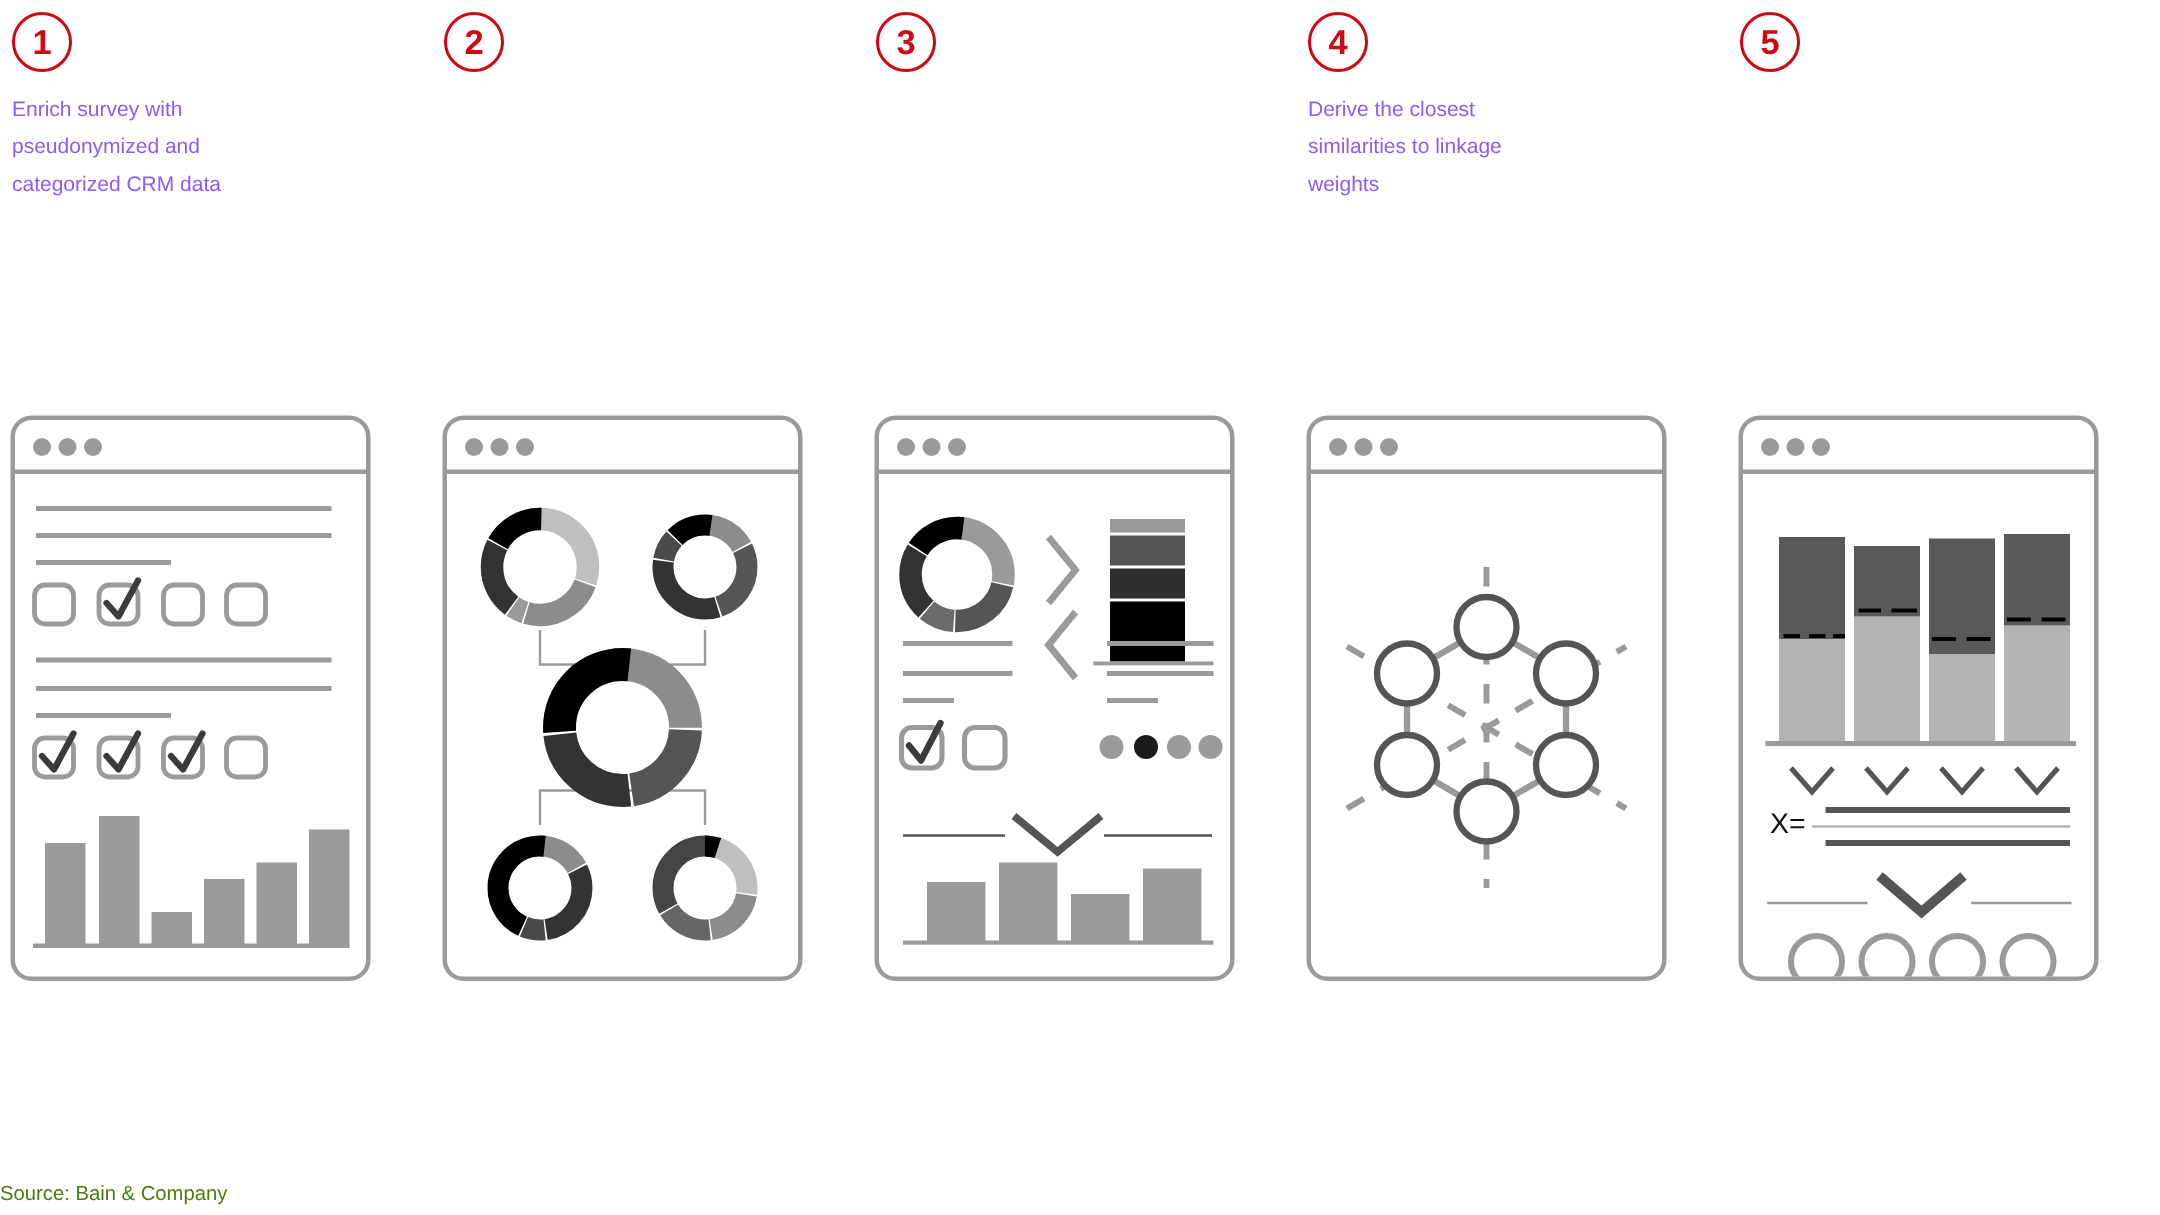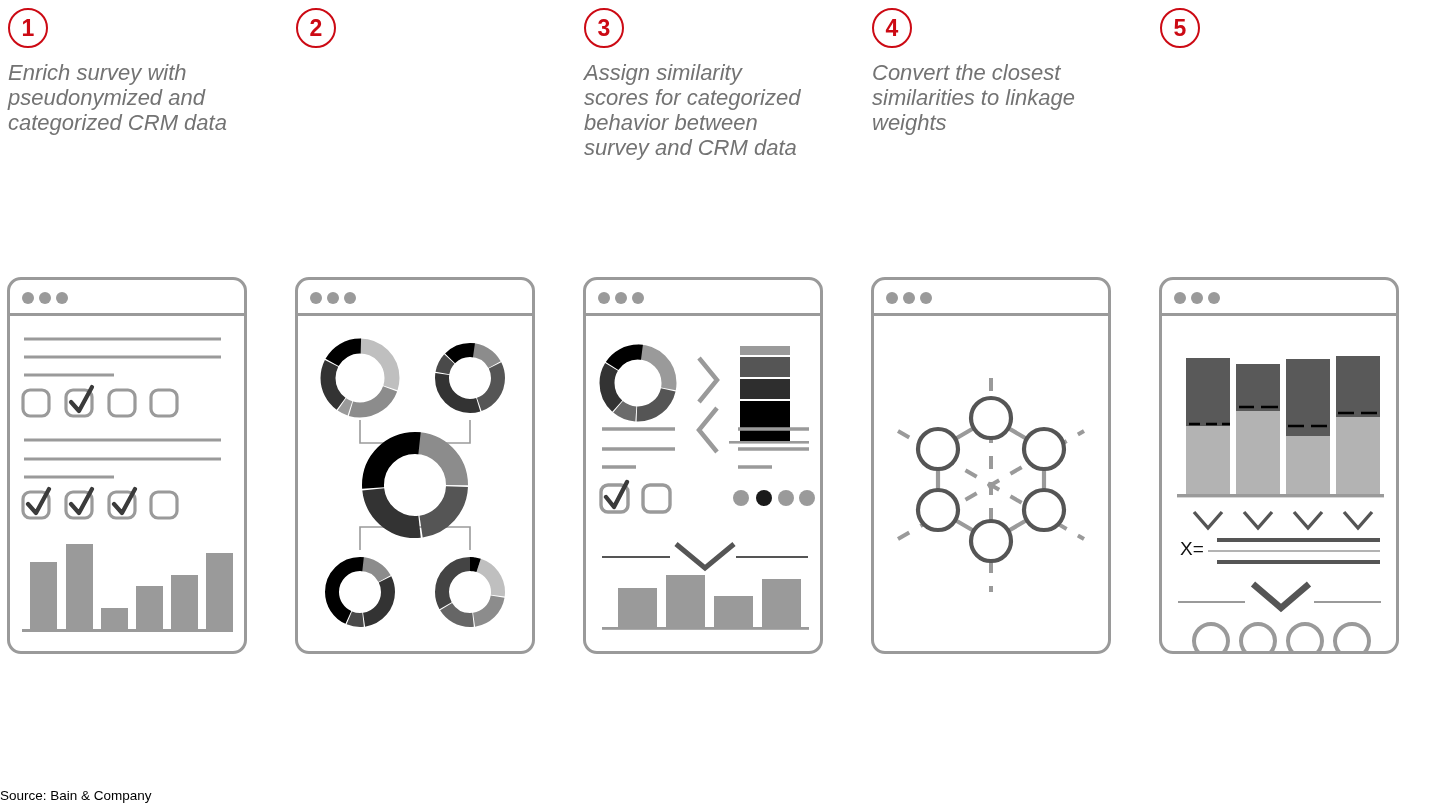--- a/index.html
+++ b/index.html
@@ -51,25 +51,24 @@
   .step-num {
     color: #CC0A14;
     font-size: 23px;
     font-weight: bold;
     line-height: 1;
     letter-spacing: 0px;
   }
   .step-text {
     margin: 12px 0 0 8px;
     width: 258px;
-    font-size: 22px;
+    font-size: 14px;
     line-height: 25px;
-    color: #737373;
+    color: #8b5cf6;
     white-space: pre-line;
-    font-style: italic;
   }
   .step:nth-child(5) .step-text { width: 248px; }
 
   
   .cards {
     position: absolute;
     left: 0;
     top: 277px;
     width: 1440px;
     display: flex;
@@ -115,21 +114,21 @@
     height: 338px;
   }
   .card-body svg { display: block; }
 
   
   .source {
     position: absolute;
     left: 0;
     top: 788px;
     font-size: 13.5px;
-    color: #000000;
+    color: #4d7c0f;
   }
 </style>
 </head>
 <body>
 
 <div id="page-root">
 
   <div class="steps">
 
     <div class="step">
@@ -144,31 +143,27 @@
     <div class="step">
       <div class="step-num-circle">
         <span class="step-num">2</span>
       </div>
     </div>
 
     <div class="step">
       <div class="step-num-circle">
         <span class="step-num">3</span>
       </div>
-      <div class="step-text">Assign similarity
-scores for categorized
-behavior between
-survey and CRM data</div>
     </div>
 
     <div class="step">
       <div class="step-num-circle">
         <span class="step-num">4</span>
       </div>
-      <div class="step-text">Convert the closest
+      <div class="step-text">Derive the closest
 similarities to linkage
 weights</div>
     </div>
 
     <div class="step">
       <div class="step-num-circle">
         <span class="step-num">5</span>
       </div>
     </div>
 

